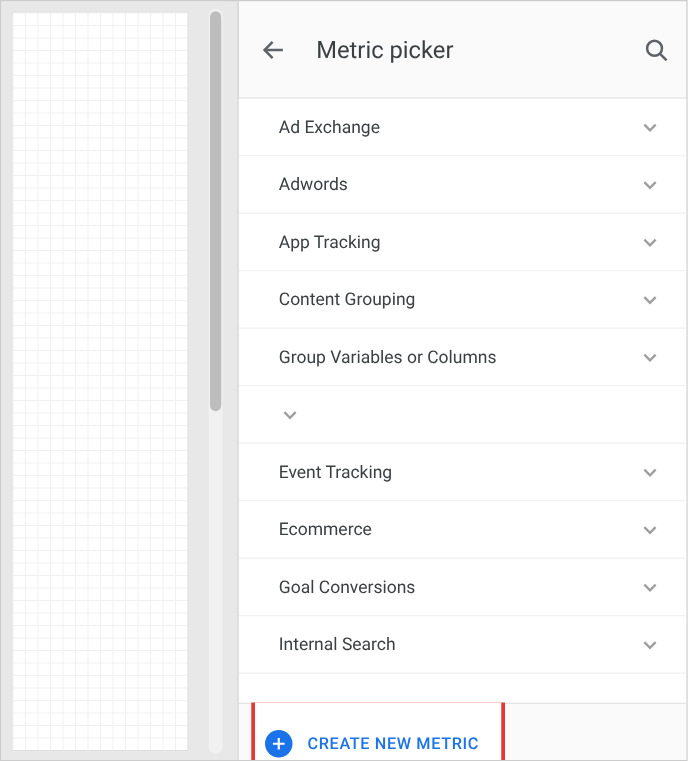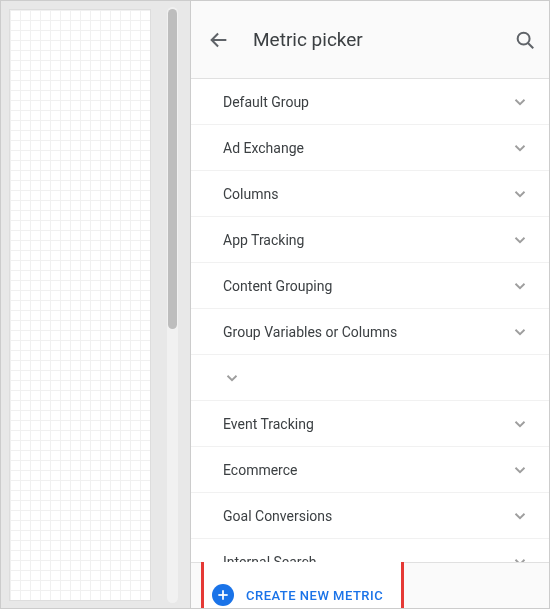--- a/index.html
+++ b/index.html
@@ -217,33 +217,27 @@
       <svg width="22" height="22" viewBox="0 0 24 24" fill="none" stroke="currentColor" stroke-width="2.2">
         <circle cx="10.5" cy="10.5" r="6.5"></circle>
         <line x1="21" y1="21" x2="15.2" y2="15.2"></line>
       </svg>
     </div>
   </div>
 
   <div class="list-container">
     <div class="list-scroll">
       <div class="group-row">
-        <span class="group-label">Default Group</span>
-        <svg class="chevron" viewBox="0 0 24 24" fill="none" stroke="currentColor" stroke-width="2.5">
-            <polyline points="6 9 12 15 18 9"></polyline>
-          </svg>
-      </div>
-      <div class="group-row">
         <span class="group-label">Ad Exchange</span>
         <svg class="chevron" viewBox="0 0 24 24" fill="none" stroke="currentColor" stroke-width="2.5">
             <polyline points="6 9 12 15 18 9"></polyline>
           </svg>
       </div>
       <div class="group-row">
-        <span class="group-label">Columns</span>
+        <span class="group-label">Adwords</span>
         <svg class="chevron" viewBox="0 0 24 24" fill="none" stroke="currentColor" stroke-width="2.5">
             <polyline points="6 9 12 15 18 9"></polyline>
           </svg>
       </div>
       <div class="group-row">
         <span class="group-label">App Tracking</span>
         <svg class="chevron" viewBox="0 0 24 24" fill="none" stroke="currentColor" stroke-width="2.5">
             <polyline points="6 9 12 15 18 9"></polyline>
           </svg>
       </div>

